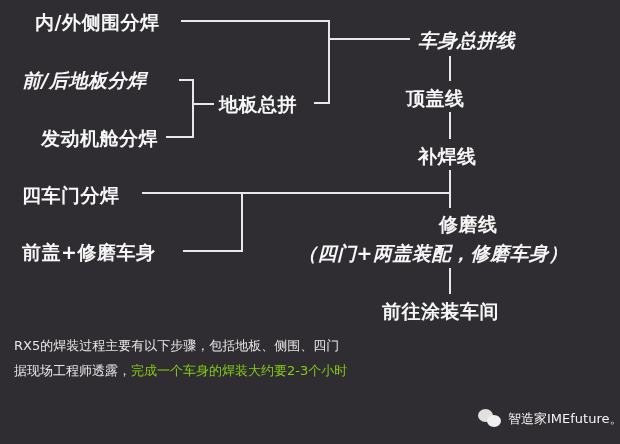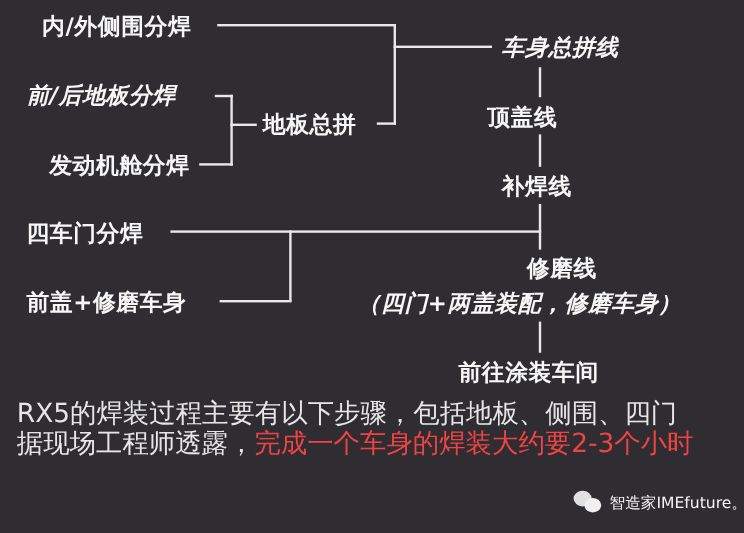--- a/index.html
+++ b/index.html
@@ -2,22 +2,22 @@
 <html><head>
 <meta charset="utf-8">
 <style>
   html, body { margin:0; padding:0; }
   body { width:620px; height:444px; background:#2f2d31; position:relative; overflow:hidden;
          font-family:"DejaVu Sans","Liberation Sans",sans-serif; color:#f4f4f4; }
   .node { position:absolute; font-weight:bold; font-size:19px; line-height:22px; white-space:nowrap; color:#f7f7f7; letter-spacing:0.5px; }
   .line { position:absolute; background:#e8e8e8; }
   .h { height:2px; }
   .v { width:2px; }
-  .caption { position:absolute; left:14px; top:333px; width:600px; font-size:22px; line-height:25px; color:#e6e6e6; }
-  .caption .hl { color:#ef4444; }
+  .caption { position:absolute; left:14px; top:333px; width:600px; font-size:13px; line-height:25px; color:#e6e6e6; }
+  .caption .hl { color:#84cc16; }
   .wm { position:absolute; left:478px; top:409px; font-size:13px; color:#f4f4f4; white-space:nowrap; display:flex; align-items:center; gap:4px; }
   .wechat { width:26px; height:20px; position:relative; }
   .wechat span { position:absolute; border-radius:50%; background:#e0e0e0; }
 </style>
 </head>
 <body>
 
 <div class="node" style="left:10px;top:11px;margin-left:25px;">内/外侧围分焊</div>
 <div class="node" style="left:22px;top:69px;font-style:italic;">前/后地板分焊</div>
 <div class="node" style="left:22px;top:127px;margin-left:19px;">发动机舱分焊</div>

